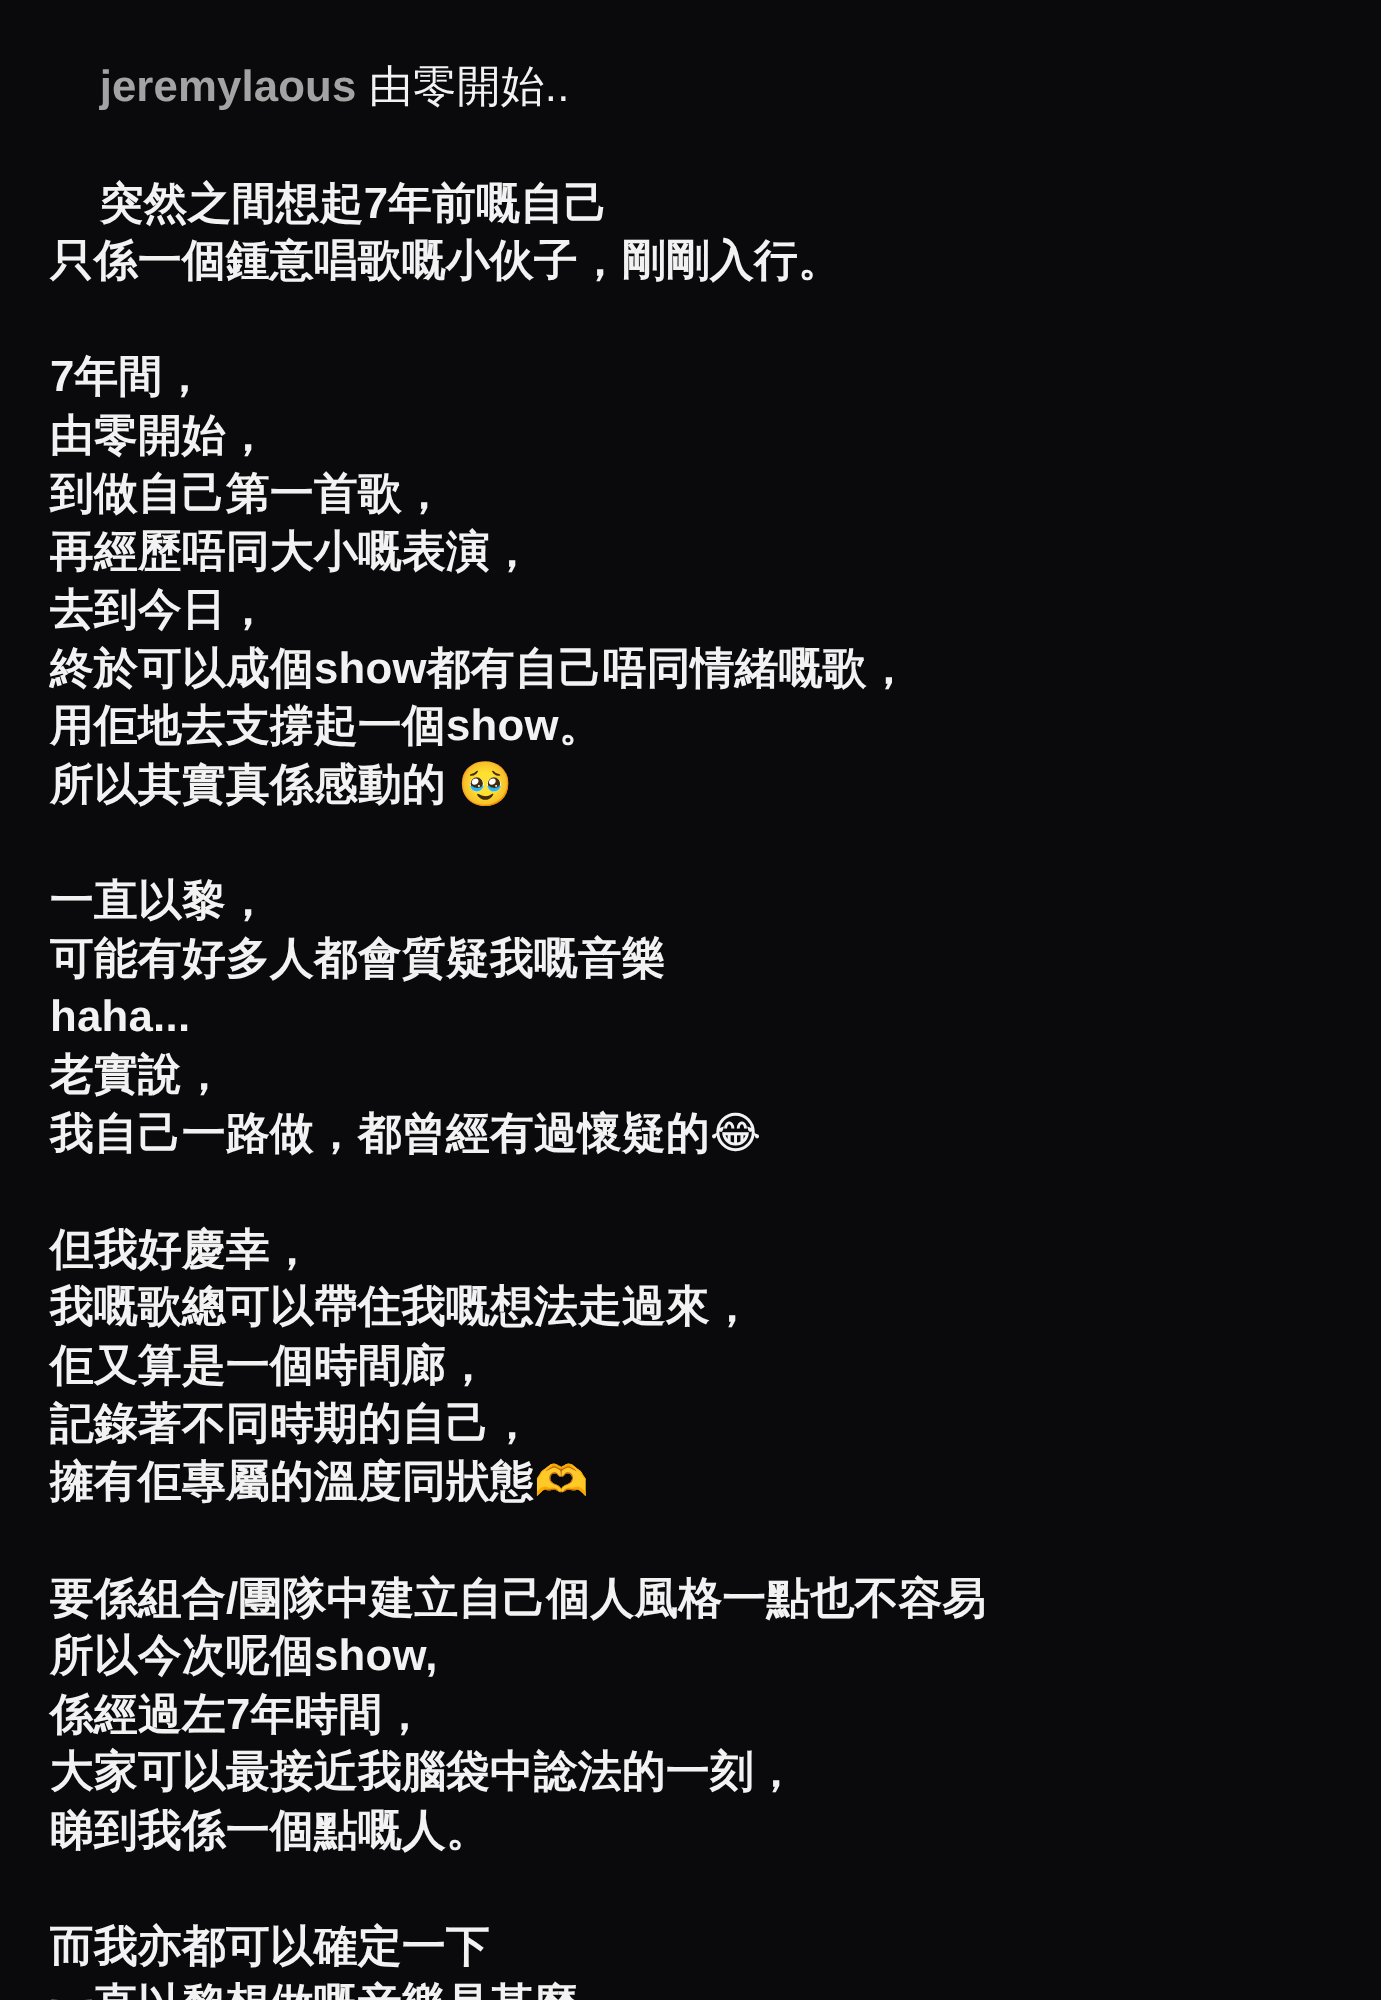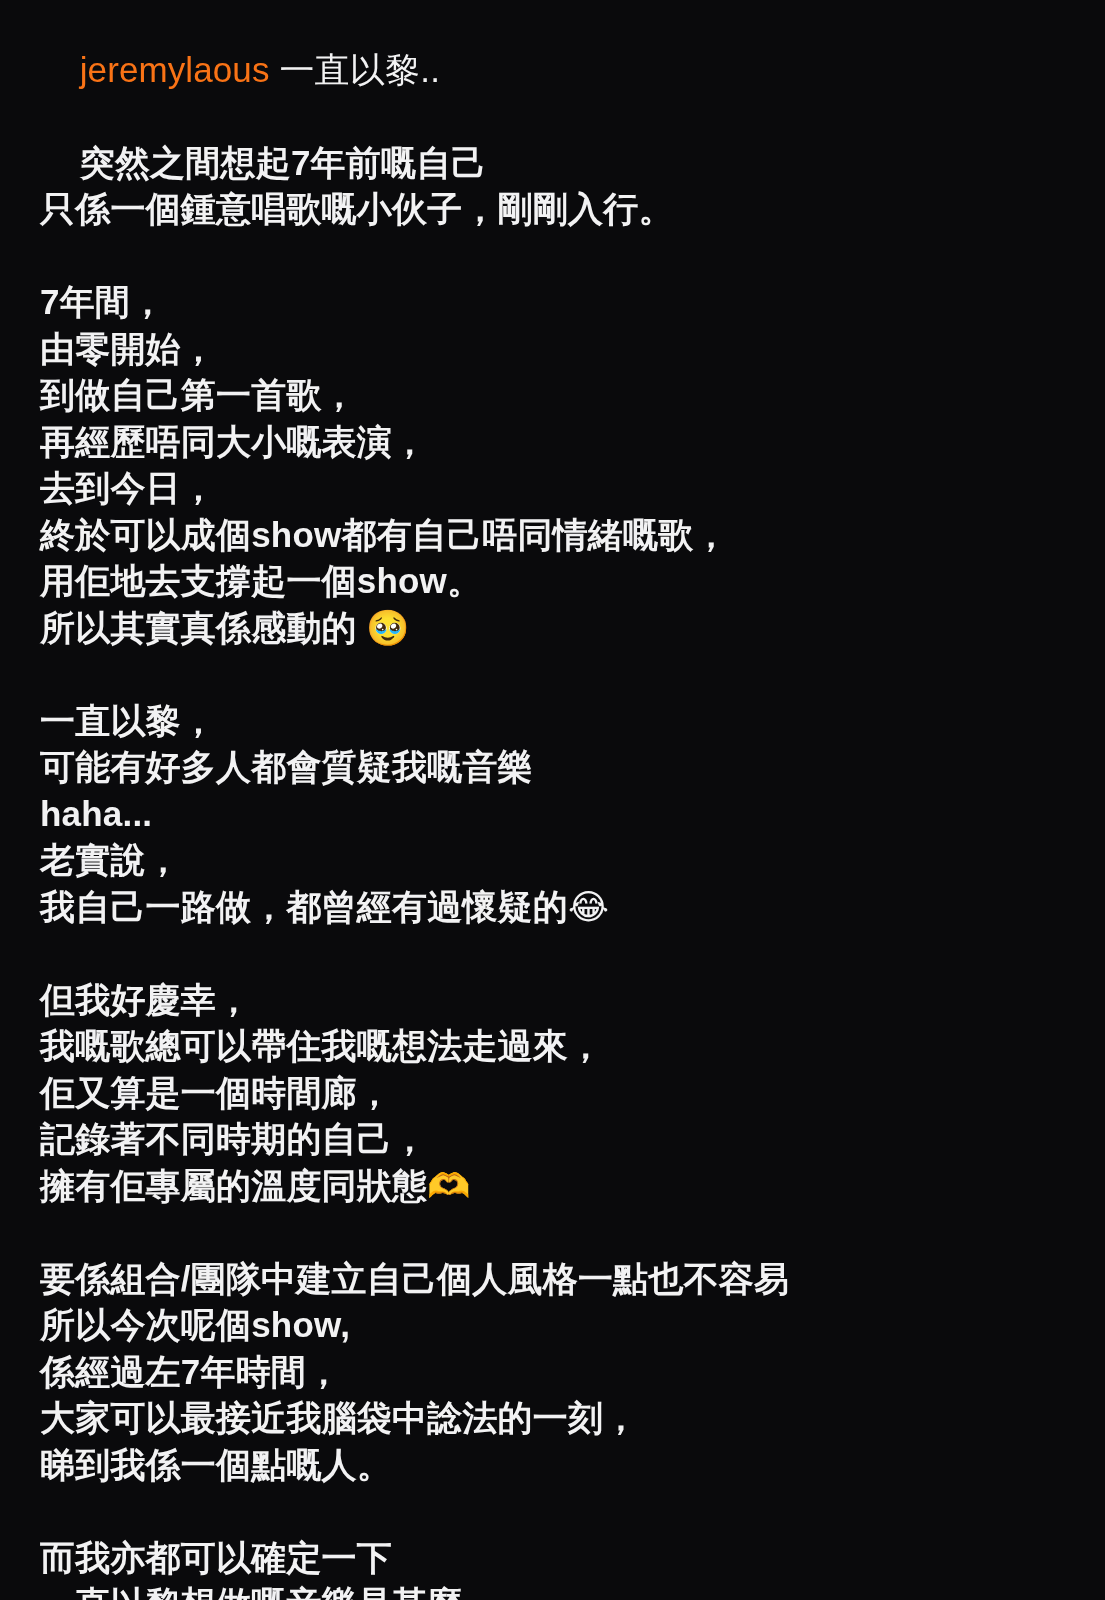--- a/index.html
+++ b/index.html
@@ -21,34 +21,34 @@
   .caption {
     font-size: 35px;
     line-height: 46.5px;
     letter-spacing: 0.2px;
     font-weight: 400;
     color: #f2f2f3;
     white-space: pre-wrap;
     word-break: break-word;
   }
   .username {
-    font-weight: 400;
-    color: #f97316;
+    font-weight: 700;
+    color: #a3a3a3;
     letter-spacing: 0.1px;
   }
   .para {
     margin: 0;
     font-weight: bold;
   }
   .blank-line {
     display: block;
     height: 46.5px;
   }
 </style>
 </head>
 <body>
 
 <div class="post">
   <div class="caption">
-    <span class="username">jeremylaous</span><span> 一直以黎..</span><br>
+    <span class="username">jeremylaous</span><span> 由零開始..</span><br>
     <span id="caption-body"><span class="para">突然之間想起7年前嘅自己</span><br><span class="para">只係一個鍾意唱歌嘅小伙子，剛剛入行。</span><br><span class="blank-line"></span><span class="para">7年間，</span><br><span class="para">由零開始，</span><br><span class="para">到做自己第一首歌，</span><br><span class="para">再經歷唔同大小嘅表演，</span><br><span class="para">去到今日，</span><br><span class="para">終於可以成個show都有自己唔同情緒嘅歌，</span><br><span class="para">用佢地去支撐起一個show。</span><br><span class="para">所以其實真係感動的 🥹</span><br><span class="blank-line"></span><span class="para">一直以黎，</span><br><span class="para">可能有好多人都會質疑我嘅音樂</span><br><span class="para">haha...</span><br><span class="para">老實說，</span><br><span class="para">我自己一路做，都曾經有過懷疑的😂</span><br><span class="blank-line"></span><span class="para">但我好慶幸，</span><br><span class="para">我嘅歌總可以帶住我嘅想法走過來，</span><br><span class="para">佢又算是一個時間廊，</span><br><span class="para">記錄著不同時期的自己，</span><br><span class="para">擁有佢專屬的溫度同狀態🫶</span><br><span class="blank-line"></span><span class="para">要係組合/團隊中建立自己個人風格一點也不容易</span><br><span class="para">所以今次呢個show,</span><br><span class="para">係經過左7年時間，</span><br><span class="para">大家可以最接近我腦袋中諗法的一刻，</span><br><span class="para">睇到我係一個點嘅人。</span><br><span class="blank-line"></span><span class="para">而我亦都可以確定一下</span><br><span class="para">一直以黎想做嘅音樂是甚麼，</span><br></span>
   </div>
 </div>
 
 </body></html>

